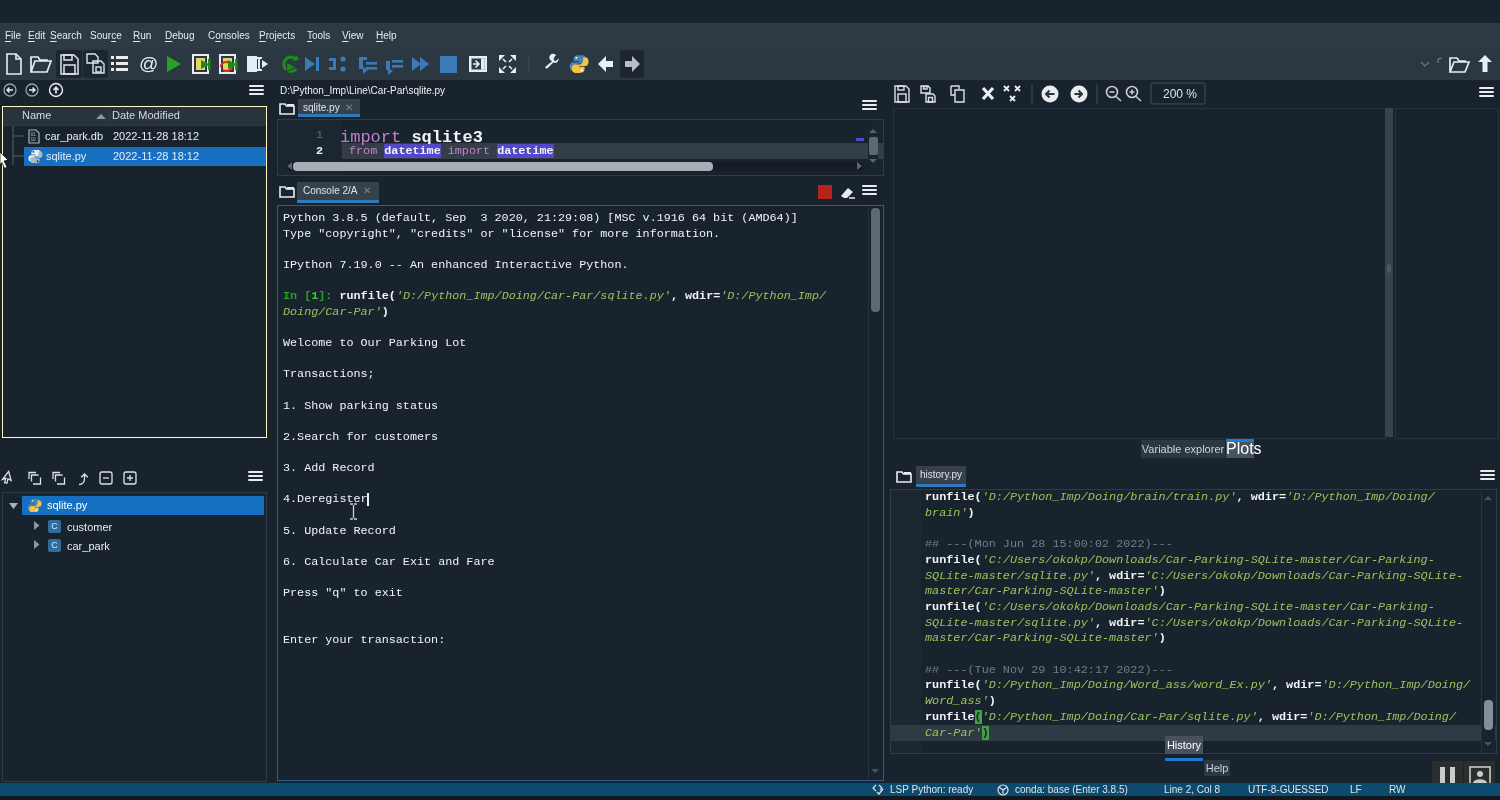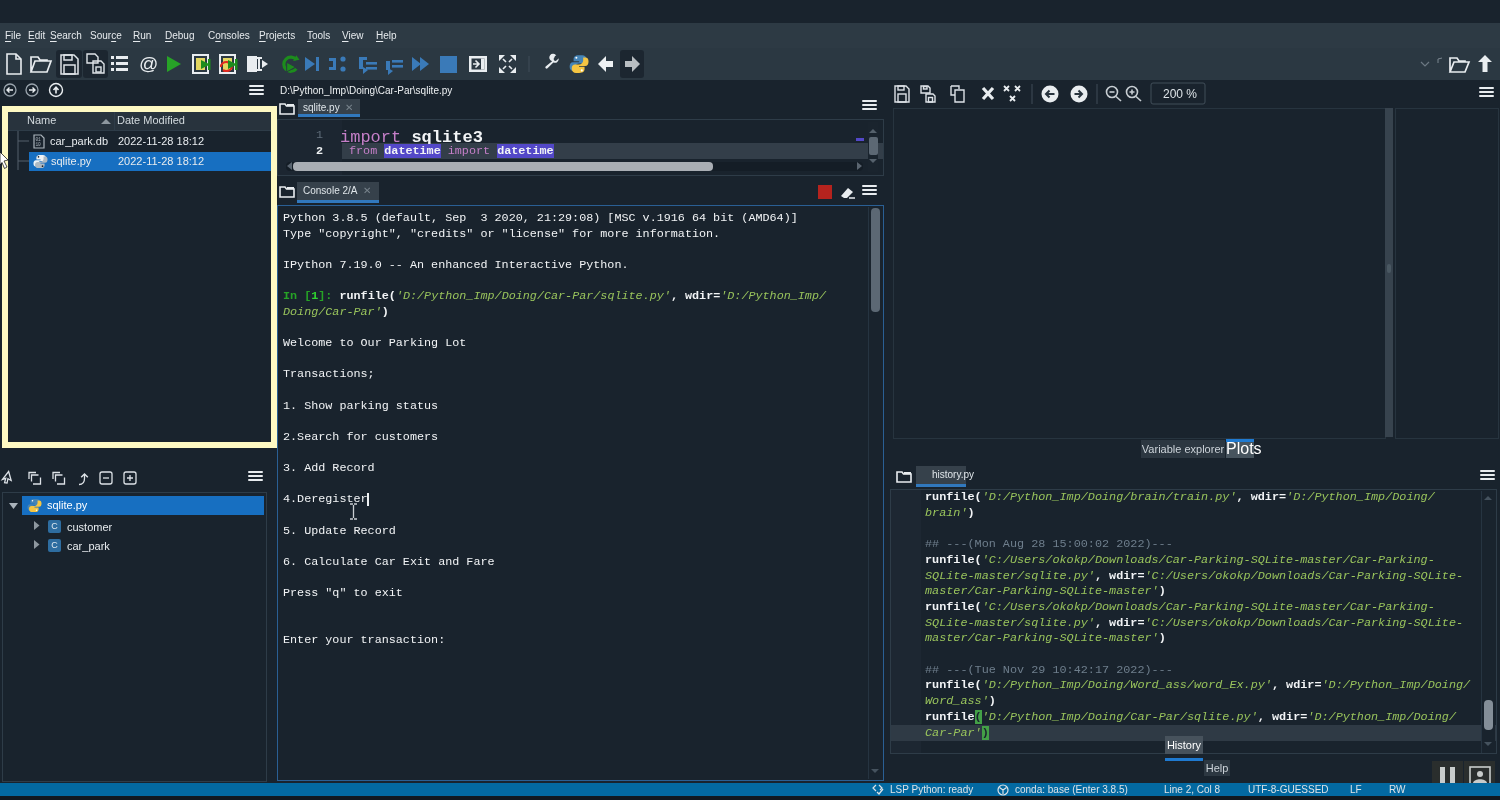--- a/index.html
+++ b/index.html
@@ -13,31 +13,31 @@
   .menubar{left:0;top:23px;width:1500px;height:25px;background:#2d3a44;color:#e6eaed;
            font-size:10px;border-bottom:1px solid #222d36;}
   .menubar span.mi{position:absolute;top:7px;}
   .menubar u{text-decoration:underline;text-underline-offset:2px;}
   
   .toolbar{left:0;top:48px;width:1500px;height:32px;background:#2b3842;}
   .pathbox{position:absolute;left:647px;top:5px;width:786px;height:22px;background:#161e26;
            border:1px solid #39454f;border-radius:2px;color:#e8ecef;font-size:10px;line-height:21px;
            padding-left:12px;box-sizing:border-box;}
   
-  .statusbar{left:0;top:783px;width:1500px;height:13px;background:#0369a1;color:#dde3e7;font-size:10px;text-decoration:underline;}
+  .statusbar{left:0;top:783px;width:1500px;height:13px;background:#0c4a6e;color:#dde3e7;font-size:10px;text-decoration:underline;}
   .statusbar span{position:absolute;top:1px;}
   .bottomstrip{left:0;top:796px;width:1500px;height:4px;background:#11181f;}
   
   .hamburger{position:absolute;width:15px;height:11px;}
   .hamburger div{height:2px;background:#e8ecef;margin-bottom:2px;border-radius:1px;}
   .tabbar-tab{position:absolute;background:#36414b;color:#dfe5e9;font-size:10px;text-align:center;}
   .tab-underline{position:absolute;height:3px;background:#3178bd;}
   mono, .mono{font-family:"Liberation Mono",monospace;}
   
-  .ftable{left:2px;top:106px;width:263px;height:330px;border:6px solid #fef9c3;background:#19232d;}
+  .ftable{left:2px;top:106px;width:263px;height:330px;border:1px solid #fef9c3;background:#19232d;}
   .fheader{position:absolute;left:0;top:0;width:100%;height:18px;background:#28333d;
            border-bottom:1px solid #2e3c48;color:#d3dade;font-size:11px;}
   .frow{position:absolute;left:0;width:100%;height:19px;font-size:11px;color:#e8ecef;}
   
   .ed-breadcrumb{left:280px;top:85px;font-size:10px;color:#eef1f3;}
   .ed-code{left:277px;top:119px;width:607px;height:57px;background:#19232d;border:1px solid #2e3c48;box-sizing:border-box;}
   
   .console{left:277px;top:205px;width:607px;height:576px;background:#19232d;border:1px solid #2a5f94;
            box-sizing:border-box;}
   .console pre{margin:0;position:absolute;left:5px;top:5px;font-family:"Liberation Mono",monospace;
@@ -296,21 +296,21 @@
       <span style="position:absolute;left:64px;top:28px;font-size:11px;color:#e8ecef">customer</span>
       <svg class="abs" style="left:30px;top:47px" width="7" height="10">
           <path d="M1 0 L6.5 4.5 L1 9 Z" fill="#8d979f"></path>
         </svg>
       <div style="position:absolute;left:45px;top:46px;width:13px;height:13px;background:#2e6da0;border-radius:2px;color:#dfe9f0;font-size:9px;text-align:center;line-height:13px">C</div>
       <span style="position:absolute;left:64px;top:47px;font-size:11px;color:#e8ecef">car_park</span>
     </div>
   </div>
 
   <div id="editor">
-    <div class="abs ed-breadcrumb">D:\Python_Imp\Doing\Car-Par\sqlite.py</div>
+    <div class="abs ed-breadcrumb">D:\Python_Imp\Line\Car-Par\sqlite.py</div>
 
     <svg class="abs" style="left:279px;top:101px" width="16" height="14" viewBox="0 0 16 14">
       <path d="M1 3 h5 l1.5 2 H15 V13 H1 Z" fill="none" stroke="#e9edf0" stroke-width="1.6"></path>
       <rect x="8" y="3" width="7" height="2.2" fill="#e9edf0"></rect>
     </svg>
     <div class="tabbar-tab" style="left:298px;top:99px;width:62px;height:17px;line-height:17px;text-align:left;padding-left:5px;box-sizing:border-box">sqlite.py</div>
     <span class="abs" style="left:345px;top:102px;color:#79848d;font-size:10px">✕</span>
     <div class="tab-underline" style="left:298px;top:114px;width:62px;"></div>
     <div class="hamburger" style="left:862px;top:100px">
         <div></div>
@@ -462,35 +462,35 @@
     <div class="tabbar-tab" style="left:1226px;top:439px;width:28px;height:19px;line-height:19px;background:#47545e;color:#fff;font-size:16px">Plots</div>
     <div class="abs" style="left:1226px;top:439px;width:28px;height:3px;background:#1f7ad1"></div>
   </div>
 
   <div id="historywrap">
 
     <svg class="abs" style="left:896px;top:469px" width="16" height="14" viewBox="0 0 16 14">
       <path d="M1 3 h5 l1.5 2 H15 V13 H1 Z" fill="none" stroke="#e9edf0" stroke-width="1.6"></path>
       <rect x="8" y="3" width="7" height="2.2" fill="#e9edf0"></rect>
     </svg>
-    <div class="tabbar-tab" style="left:916px;top:466px;width:50px;height:18px;line-height:18px;text-align:left;padding-left:16px;box-sizing:border-box">history.py</div>
+    <div class="tabbar-tab" style="left:916px;top:466px;width:50px;height:18px;line-height:18px;text-align:left;padding-left:4px;box-sizing:border-box">history.py</div>
     <div class="tab-underline" style="left:916px;top:484px;width:50px;"></div>
     <div class="hamburger" style="left:1480px;top:470px">
         <div></div>
         <div></div>
         <div></div>
       </div>
 
     <div class="abs history">
       <div style="position:absolute;left:0;top:0;width:30px;height:100%;background:#1d2732"></div>
       <div style="position:absolute;left:0;top:235px;width:100%;height:16px;background:#2f3a45"></div>
       <pre><b>runfile(</b><span class="str">'D:/Python_Imp/Doing/brain/train.py'</span><b>, wdir=</b><span class="str">'D:/Python_Imp/Doing/</span>
 <span class="str">brain'</span><b>)</b>
 
-<span class="cmt">## ---(Mon Aug 28 15:00:02 2022)---</span>
+<span class="cmt">## ---(Mon Jun 28 15:00:02 2022)---</span>
 <b>runfile(</b><span class="str">'C:/Users/okokp/Downloads/Car-Parking-SQLite-master/Car-Parking-</span>
 <span class="str">SQLite-master/sqlite.py'</span><b>, wdir=</b><span class="str">'C:/Users/okokp/Downloads/Car-Parking-SQLite-</span>
 <span class="str">master/Car-Parking-SQLite-master'</span><b>)</b>
 <b>runfile(</b><span class="str">'C:/Users/okokp/Downloads/Car-Parking-SQLite-master/Car-Parking-</span>
 <span class="str">SQLite-master/sqlite.py'</span><b>, wdir=</b><span class="str">'C:/Users/okokp/Downloads/Car-Parking-SQLite-</span>
 <span class="str">master/Car-Parking-SQLite-master'</span><b>)</b>
 
 <span class="cmt">## ---(Tue Nov 29 10:42:17 2022)---</span>
 <b>runfile(</b><span class="str">'D:/Python_Imp/Doing/Word_ass/word_Ex.py'</span><b>, wdir=</b><span class="str">'D:/Python_Imp/Doing/</span>
 <span class="str">Word_ass'</span><b>)</b>

